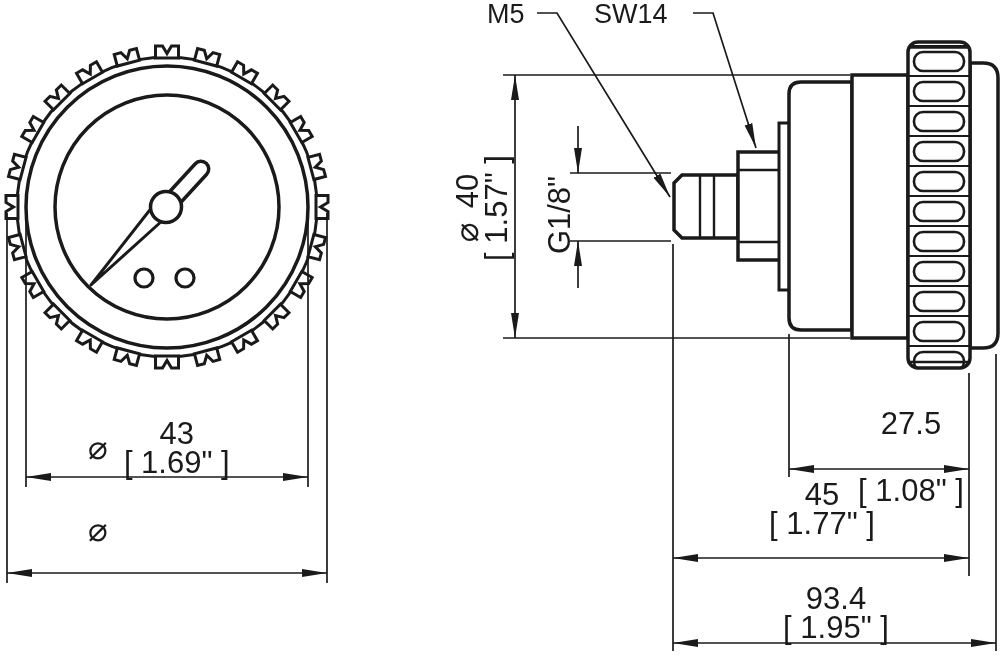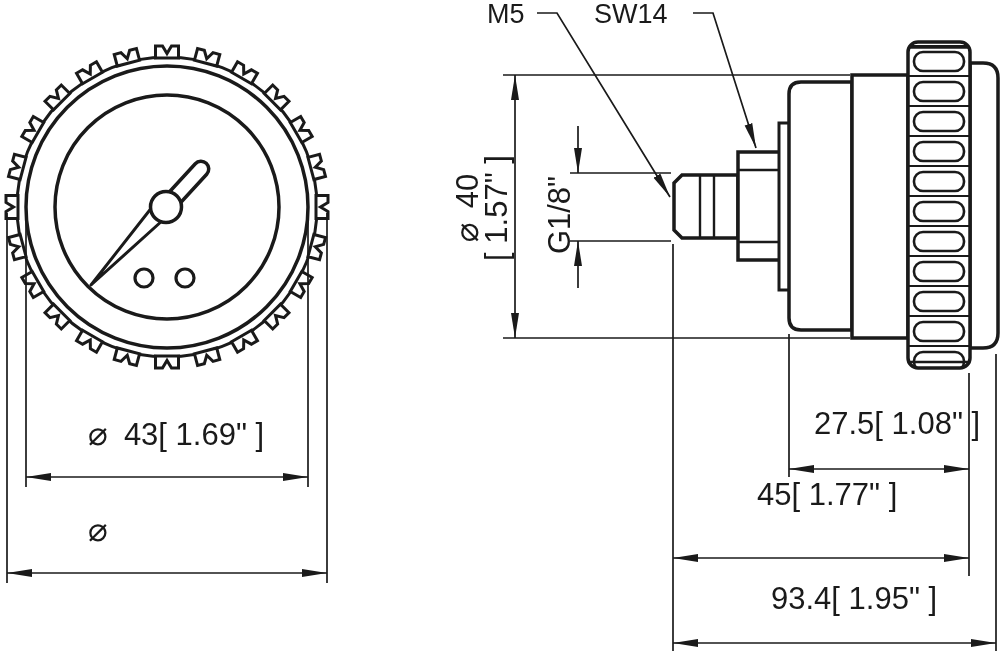--- a/index.html
+++ b/index.html
@@ -2,21 +2,21 @@
 <html><head>
 <meta charset="utf-8">
 <style>
   html,body{margin:0;padding:0;background:#fff;}
   #stage{position:relative;width:1000px;height:656px;background:#ffffff;overflow:hidden;
          font-family:"Liberation Sans",sans-serif;color:#1a1a1a;}
   #lineart{position:absolute;left:0;top:0;}
   .lbl{position:absolute;color:#1a1a1a;font-size:31px;line-height:29px;text-align:center;white-space:nowrap;}
   .callout{font-size:27px;line-height:26px;text-align:left;}
   .dia-row{display:flex;align-items:center;gap:16px;}
-  .dim-col{display:flex;flex-direction:row;align-items:center;}
+  .dim-col{display:flex;flex-direction:column;align-items:center;}
   .dia-sym{font-family:"DejaVu Sans",sans-serif;font-size:33px;line-height:30px;}
   .rot-block{transform:rotate(-90deg);transform-origin:center center;}
   .rot-block .l1{display:flex;justify-content:center;align-items:center;gap:14px;}
   svg .outline{stroke:#1a1a1a;stroke-width:3.5;fill:#ffffff;}
   svg .thin{stroke:#1a1a1a;stroke-width:2.4;fill:none;}
   svg .dim{stroke:#1a1a1a;stroke-width:1.7;fill:none;}
 </style>
 </head>
 <body>
 
@@ -149,21 +149,21 @@
     <span class="dim-col">
       <span>43</span>
       <span>[ 1.69" ]</span>
     </span>
   </div>
 
   <div class="lbl dia-row" style="left:88px;top:515px;">
     <span class="dia-sym">⌀</span>
   </div>
 
-  <div class="lbl dim-col" style="left:814px;top:409px;width:130px;">
+  <div class="lbl dim-col" style="left:846px;top:409px;width:130px;gap:38px;">
     <span>27.5</span>
     <span>[ 1.08" ]</span>
   </div>
 
   <div class="lbl dim-col" style="left:757px;top:480px;width:130px;">
     <span>45</span>
     <span>[ 1.77" ]</span>
   </div>
 
   <div class="lbl dim-col" style="left:771px;top:584px;width:130px;">

